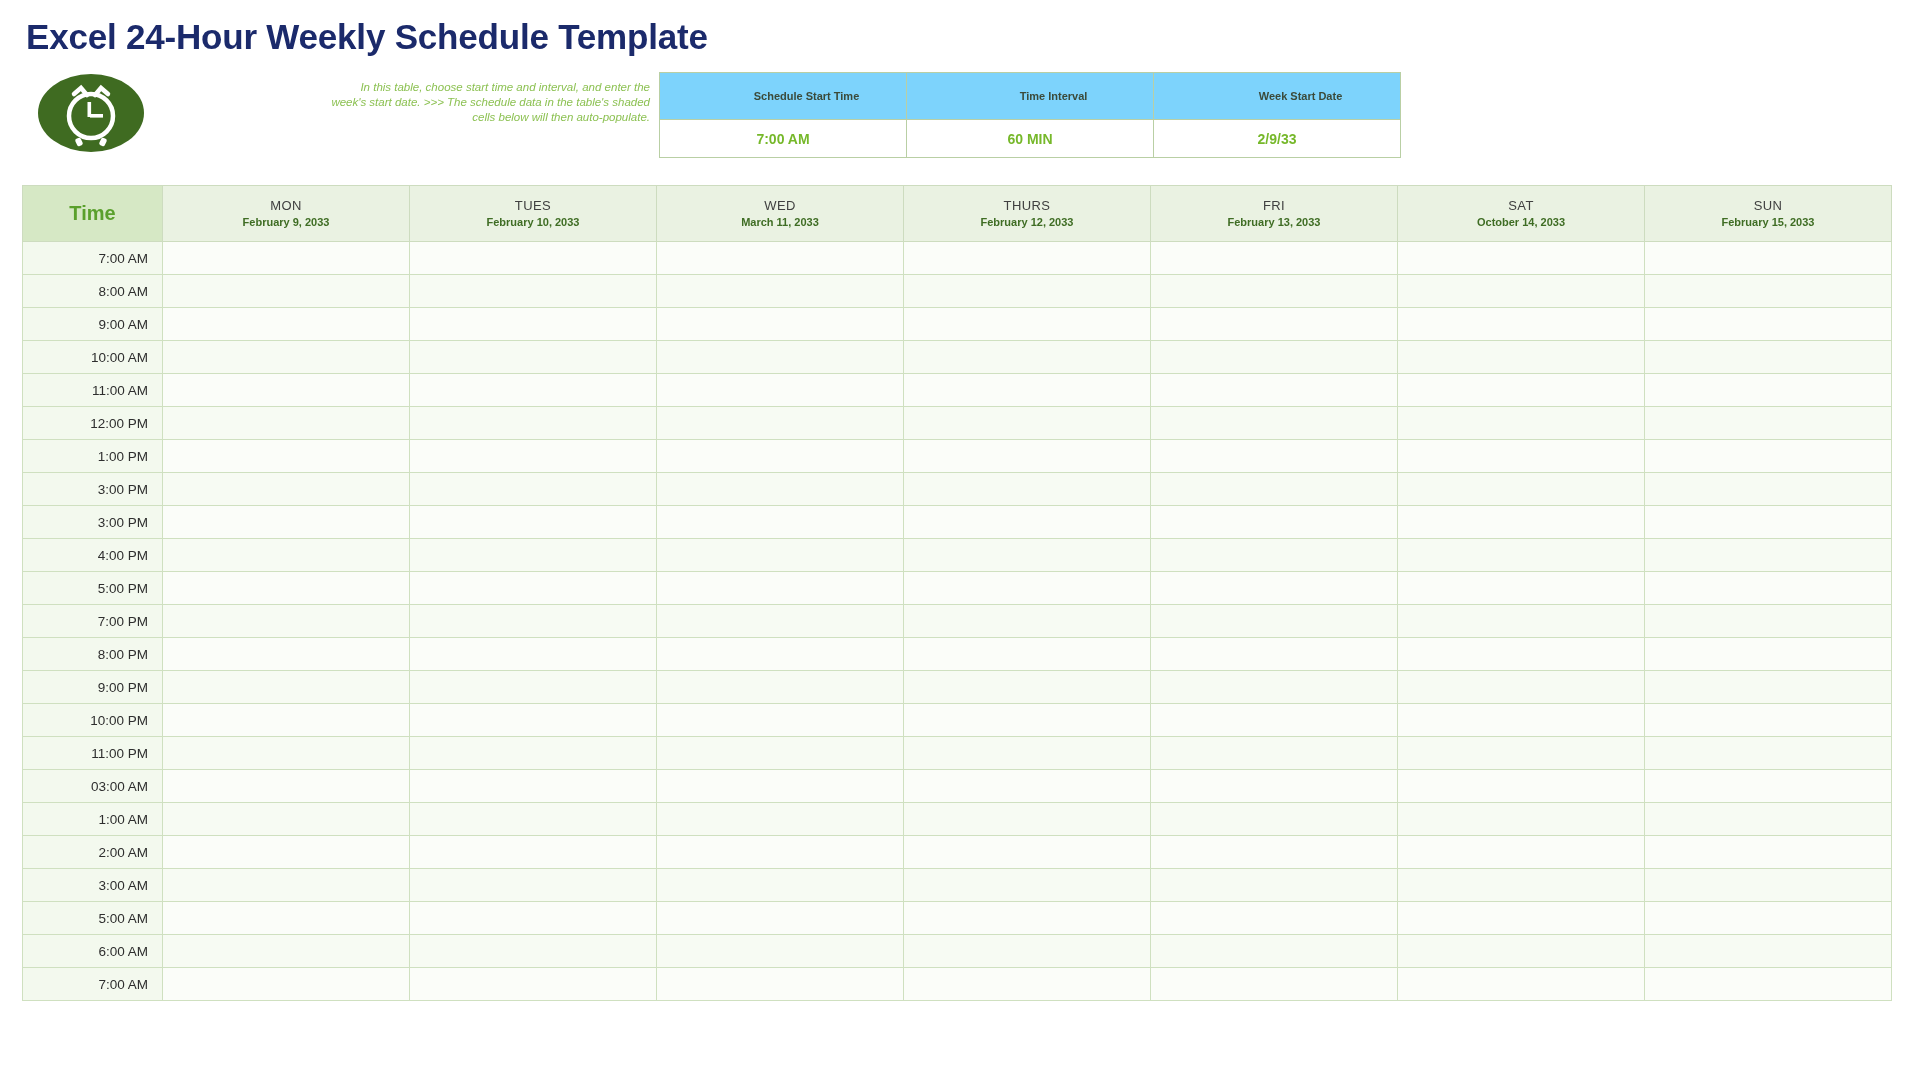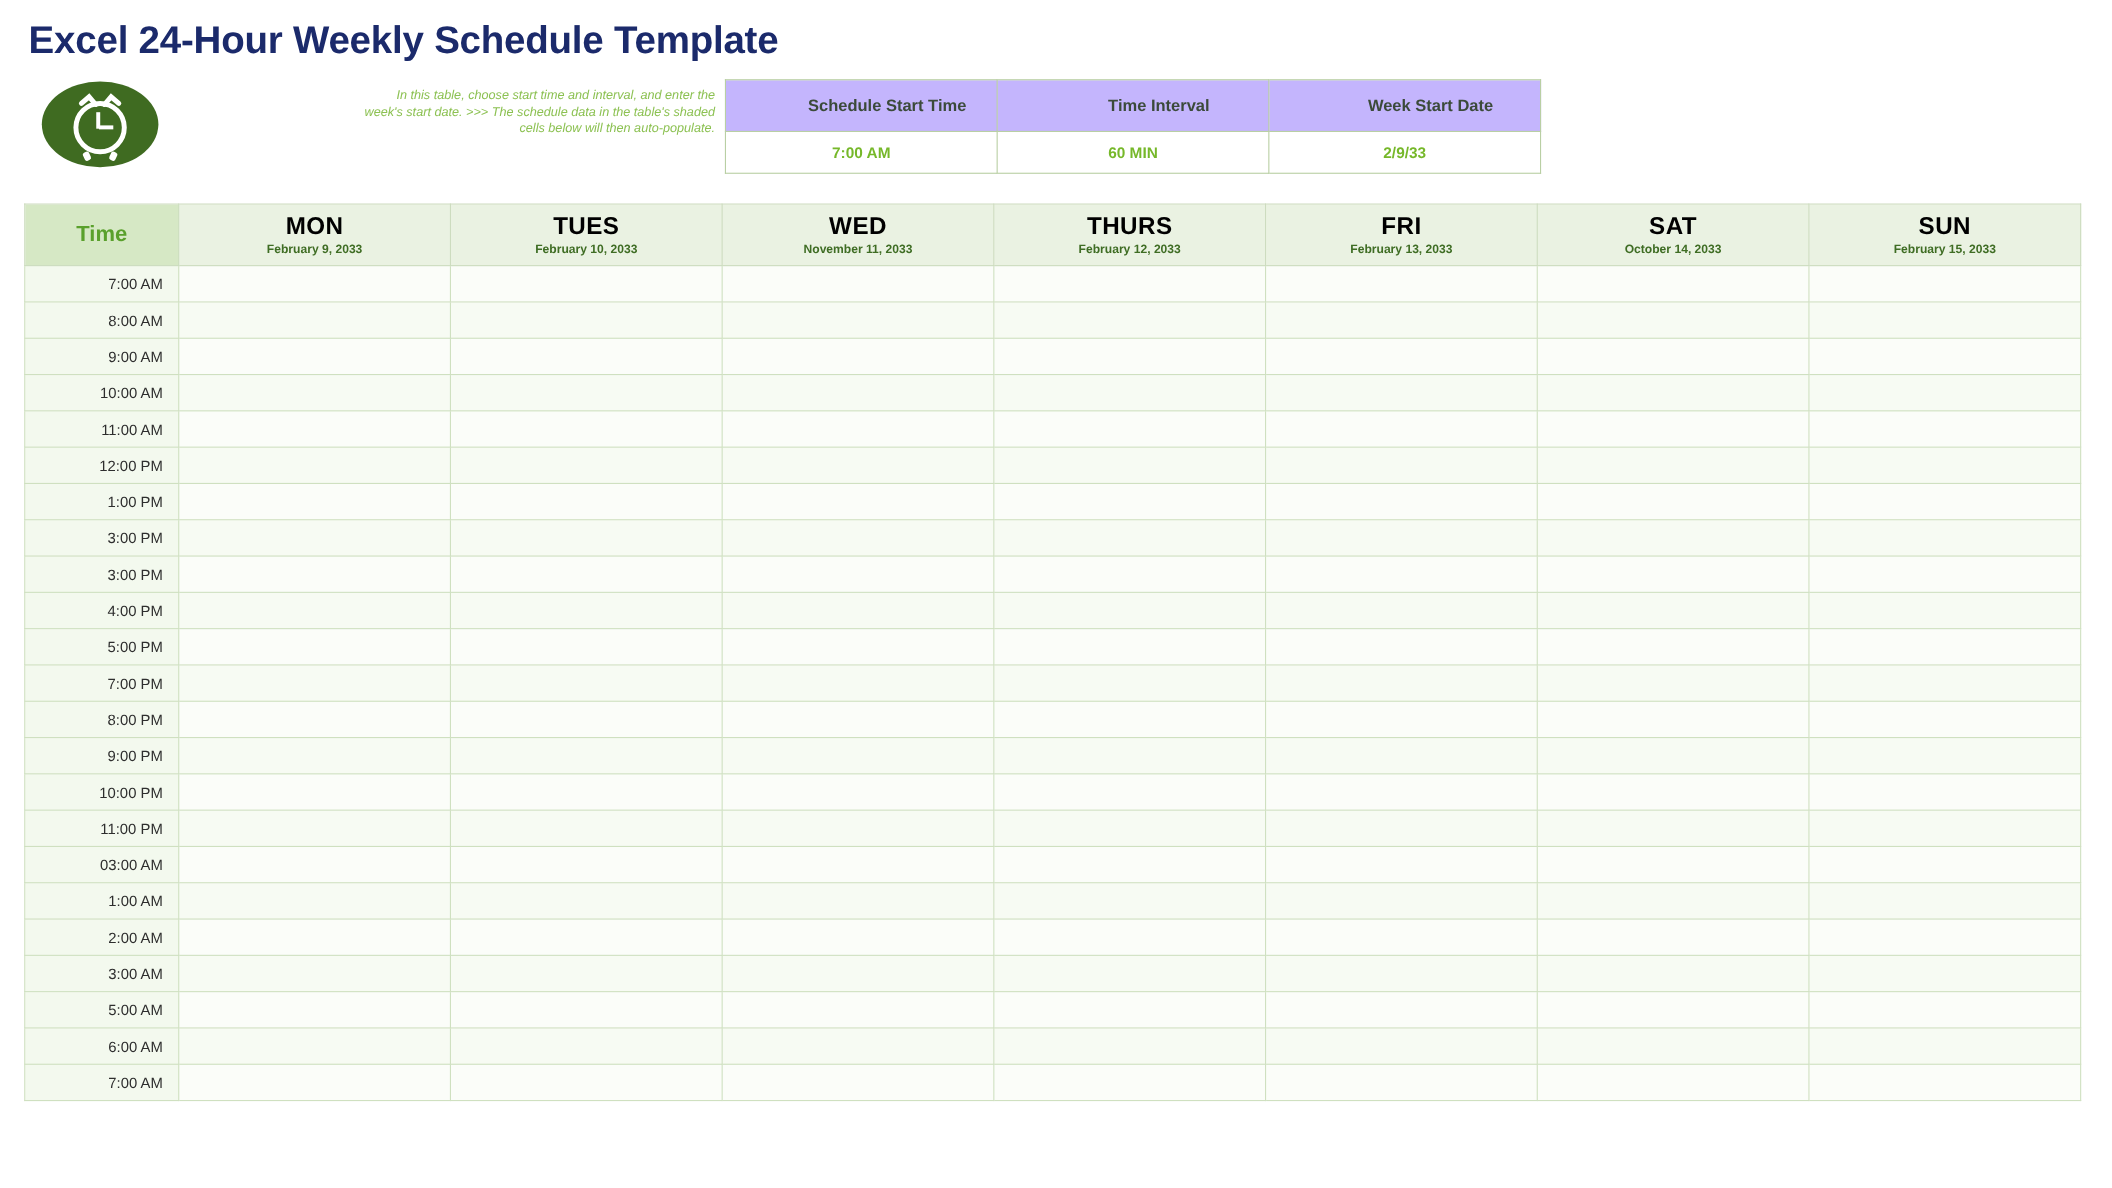--- a/index.html
+++ b/index.html
@@ -48,23 +48,23 @@
 
   
   .settings {
     position: absolute;
     left: 659px; top: 72px;
     border-collapse: collapse;
   }
   .settings th {
     width: 247px;
     height: 47px;
-    background: #c4b5fd;
+    background: #7dd3fc;
     border: 1px solid #b9cfa4;
-    font-size: 15px;
+    font-size: 11px;
     font-weight: bold;
     color: #3b4a3a;
     text-align: center;
     padding-left: 48px;
   }
   .settings td {
     height: 38px;
     border: 1px solid #b9cfa4;
     background: #ffffff;
     font-size: 14px;
@@ -92,23 +92,23 @@
   }
   .sched thead th.time-head {
     background: #d6e8c5;
     color: #5aa02c;
     font-size: 20px;
     font-weight: bold;
     text-align: center;
   }
   .day-name {
     display: block;
-    font-size: 22px;
-    color: #000000;
-    font-weight: bold;
+    font-size: 13px;
+    color: #404040;
+    font-weight: normal;
     line-height: 1.05;
     letter-spacing: 0.4px;
   }
   .day-date {
     display: block;
     font-size: 11px;
     color: #3f6d24;
     font-weight: bold;
     margin-top: 3px;
   }
@@ -188,21 +188,21 @@
         <th>
           <span class="day-name">MON</span>
           <span class="day-date">February 9, 2033</span>
         </th>
         <th>
           <span class="day-name">TUES</span>
           <span class="day-date">February 10, 2033</span>
         </th>
         <th>
           <span class="day-name">WED</span>
-          <span class="day-date">November 11, 2033</span>
+          <span class="day-date">March 11, 2033</span>
         </th>
         <th>
           <span class="day-name">THURS</span>
           <span class="day-date">February 12, 2033</span>
         </th>
         <th>
           <span class="day-name">FRI</span>
           <span class="day-date">February 13, 2033</span>
         </th>
         <th>

